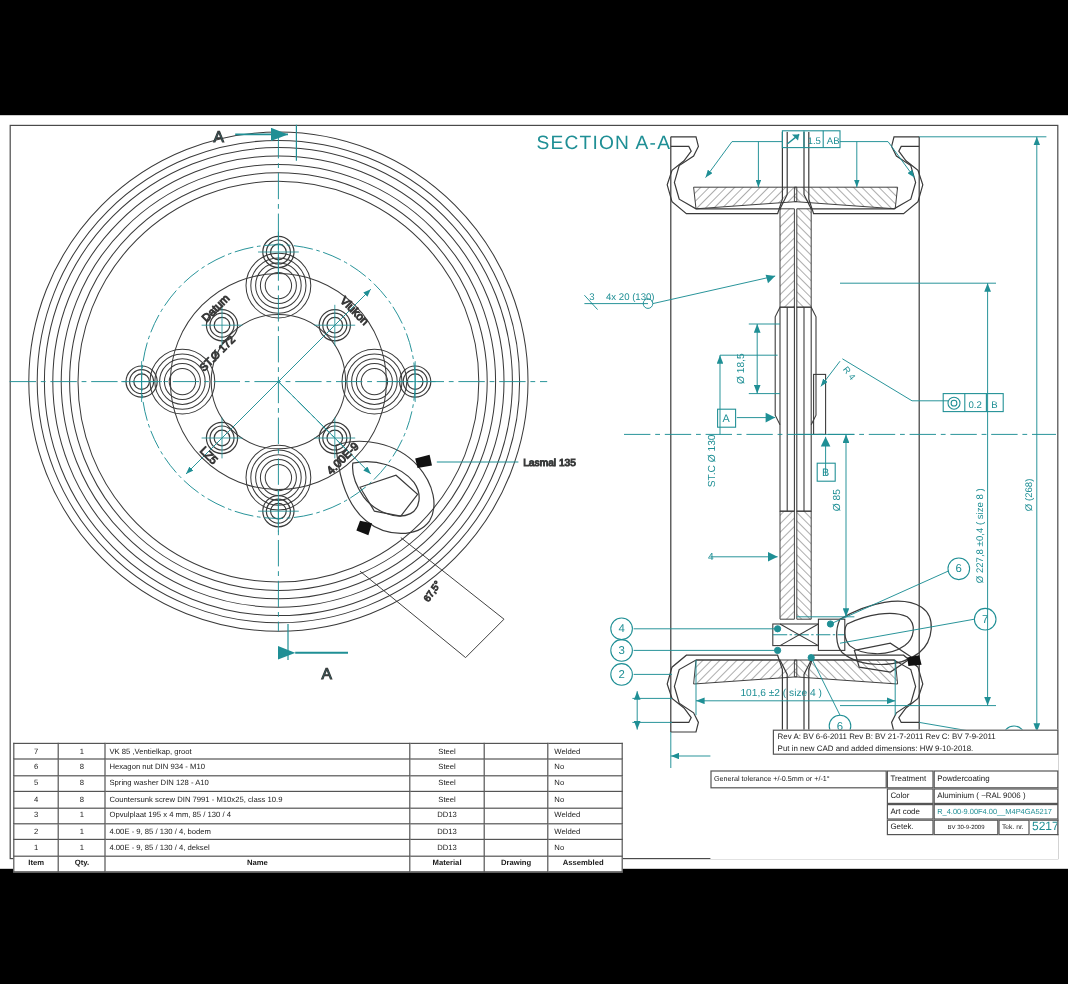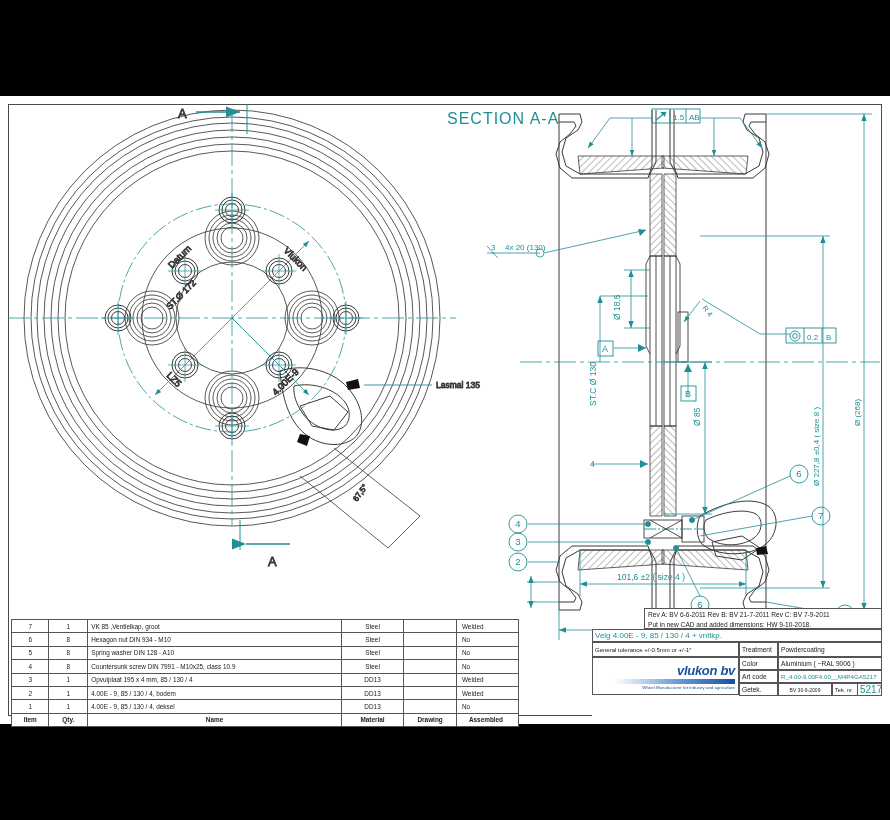--- a/index.html
+++ b/index.html
@@ -515,29 +515,21 @@
           <td class="c-asm">Assembled</td>
         </tr>
       </tbody>
   </table>
 
   <div class="titleblock">
     <div class="tb-rev">
       <div>Rev A: BV 6-6-2011    Rev B: BV 21-7-2011    Rev C: BV 7-9-2011</div>
       <div>Put in new CAD and added dimensions: HW 9-10-2018.</div>
     </div>
-    <div class="tb-cell tb-velg">Velg 4.00E - 9,  85 / 130 / 4  + vntlkp.</div>
     <div class="tb-cell tb-gentol">General tolerance +/-0.5mm or +/-1°</div>
-    <div class="tb-logobox">
-      <div class="logo-wrap">
-        <div class="logo-name">vlukon bv</div>
-        <div class="logo-bar"></div>
-        <div class="logo-tag">Wheel Manufacturer for industry and agriculture</div>
-      </div>
-    </div>
     <div class="tb-cell tb-lbl-treat">Treatment</div>
     <div class="tb-cell tb-val-treat">Powdercoating</div>
     <div class="tb-cell tb-lbl-color">Color</div>
     <div class="tb-cell tb-val-color">Aluminium ( ~RAL 9006 )</div>
     <div class="tb-cell tb-lbl-art">Art code</div>
     <div class="tb-cell tb-val-art">R_4.00-9.00F4.00__M4P4GA5217</div>
     <div class="tb-cell tb-lbl-getek">Getek.</div>
     <div class="tb-cell tb-val-getek">BV 30-9-2009</div>
     <div class="tb-cell tb-lbl-tek">Tek. nr.</div>
     <div class="tb-cell tb-val-tek">5217 D</div>

